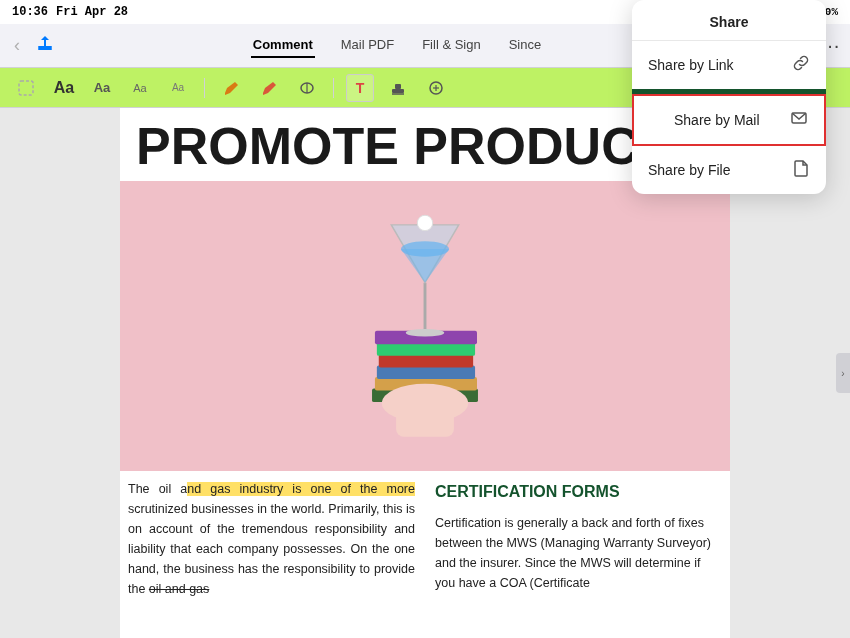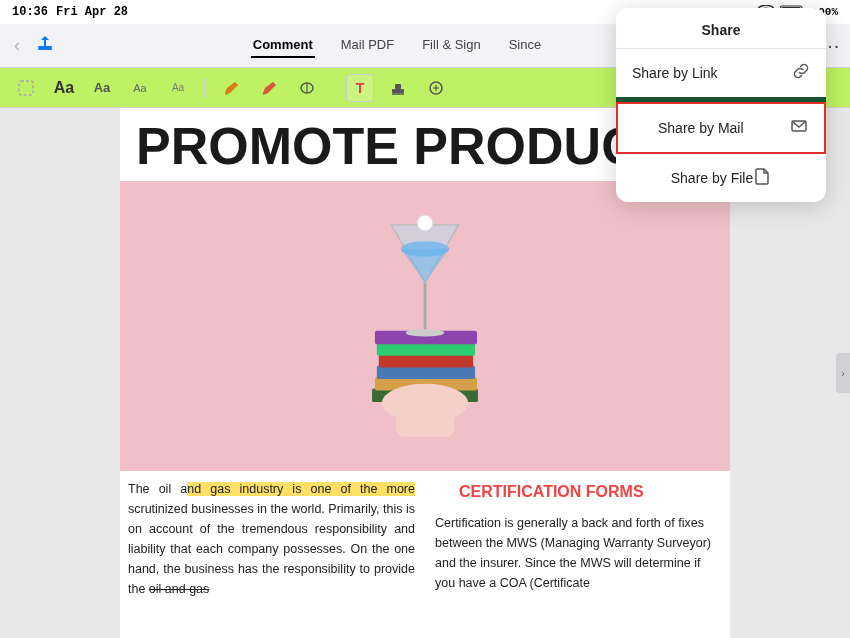--- a/index.html
+++ b/index.html
@@ -173,23 +173,22 @@
     }
     .doc-body-right {
       flex: 1;
       font-size: 12.5px;
       line-height: 1.6;
       color: #222;
     }
     .cert-title {
       font-size: 16px;
       font-weight: 800;
-      color: #ef4444;
+      color: #14532d;
       margin-bottom: 8px;
-      margin-left: 24px;
     }
 
     
     .collapse-handle {
       position: absolute;
       right: 0;
       top: 50%;
       transform: translateY(-50%);
       width: 14px;
       height: 40px;
@@ -199,23 +198,23 @@
       align-items: center;
       justify-content: center;
       cursor: pointer;
       font-size: 10px;
       color: #666;
     }
 
     
     .share-popup {
       position: absolute;
-      top: 8px;
+      top: 0px;
       right: 24px;
-      width: 210px;
+      width: 194px;
       background: #fff;
       border-radius: 12px;
       box-shadow: 0 4px 24px rgba(0,0,0,0.18);
       z-index: 100;
       overflow: hidden;
     }
     .share-popup-title {
       text-align: center;
       font-size: 14px;
       font-weight: 600;
@@ -226,21 +225,21 @@
     .share-menu-item {
       display: flex;
       align-items: center;
       justify-content: space-between;
       padding: 13px 16px;
       font-size: 14px;
       color: #222;
       cursor: pointer;
       border-bottom: 5px solid #14532d;
     }
-    .share-menu-item:last-child { border-bottom: none; justify-content: center; }
+    .share-menu-item:last-child { border-bottom: none; }
     .share-menu-item.selected {
       border: 2px solid #e03030;
       border-radius: 0;
       margin: 0;
       padding-left: 40px;
     }
     .share-menu-item .icon { font-size: 16px; color: #555; }
   </style>
 </head>
 <body>

